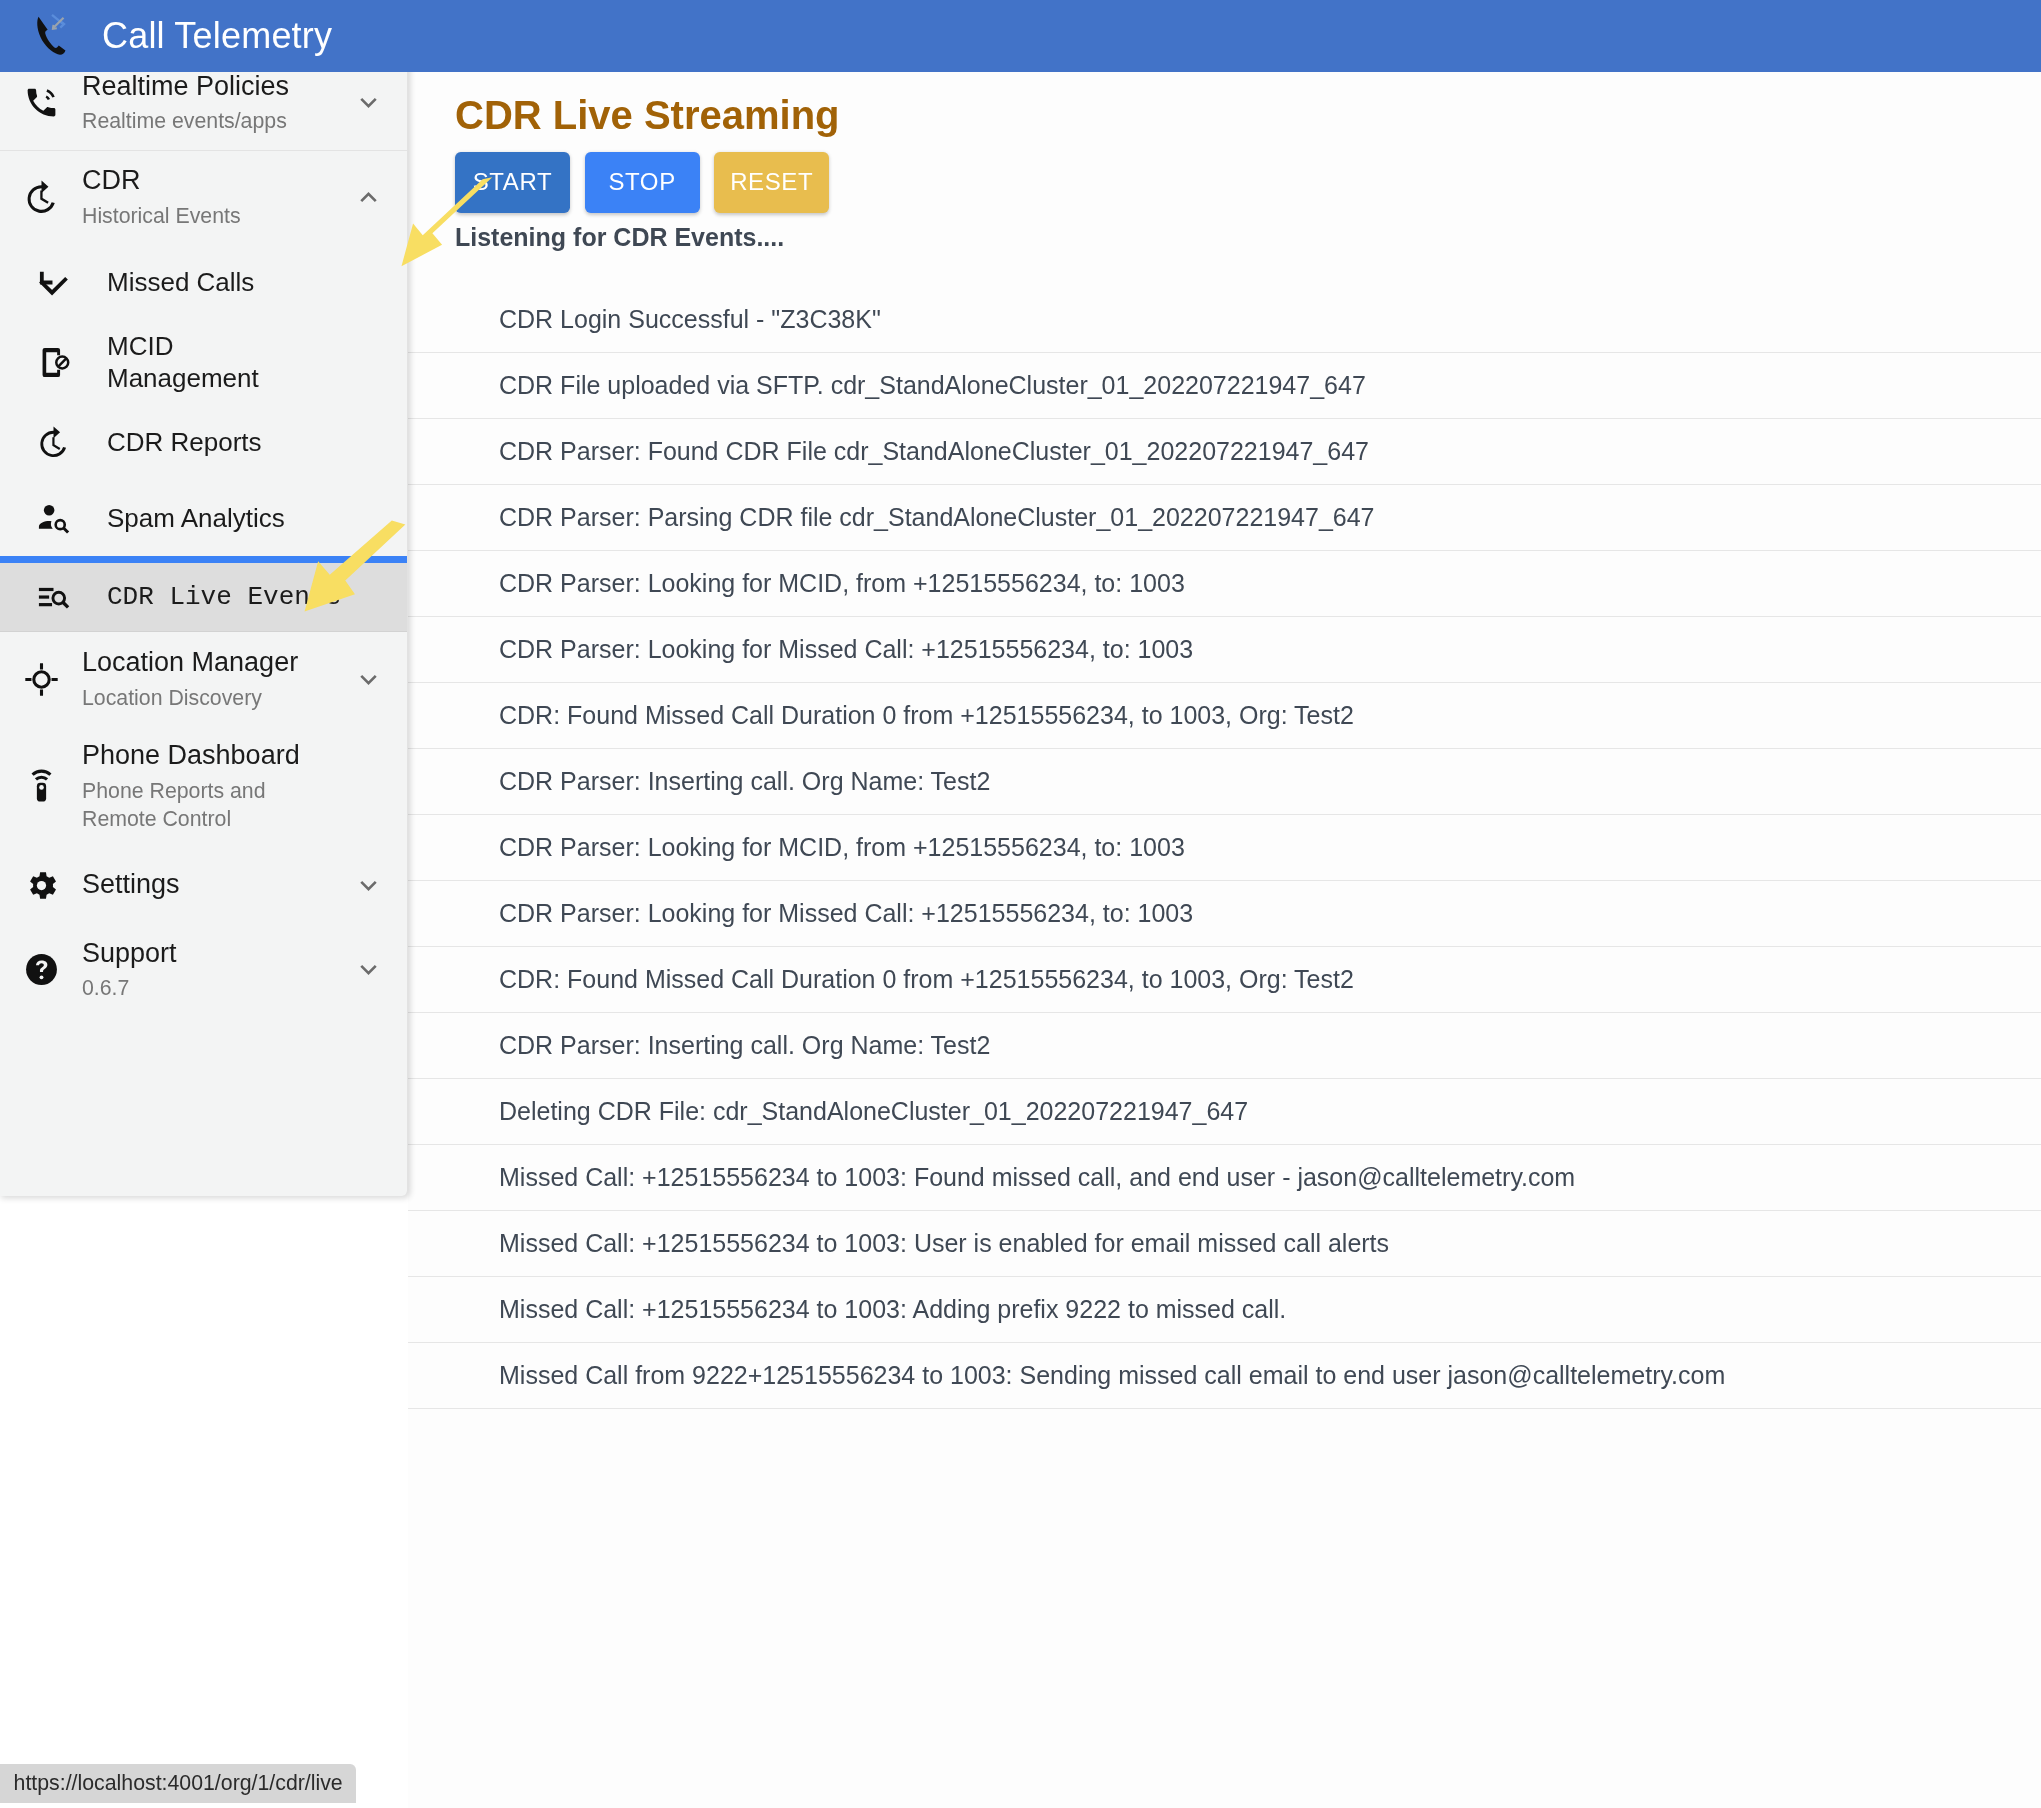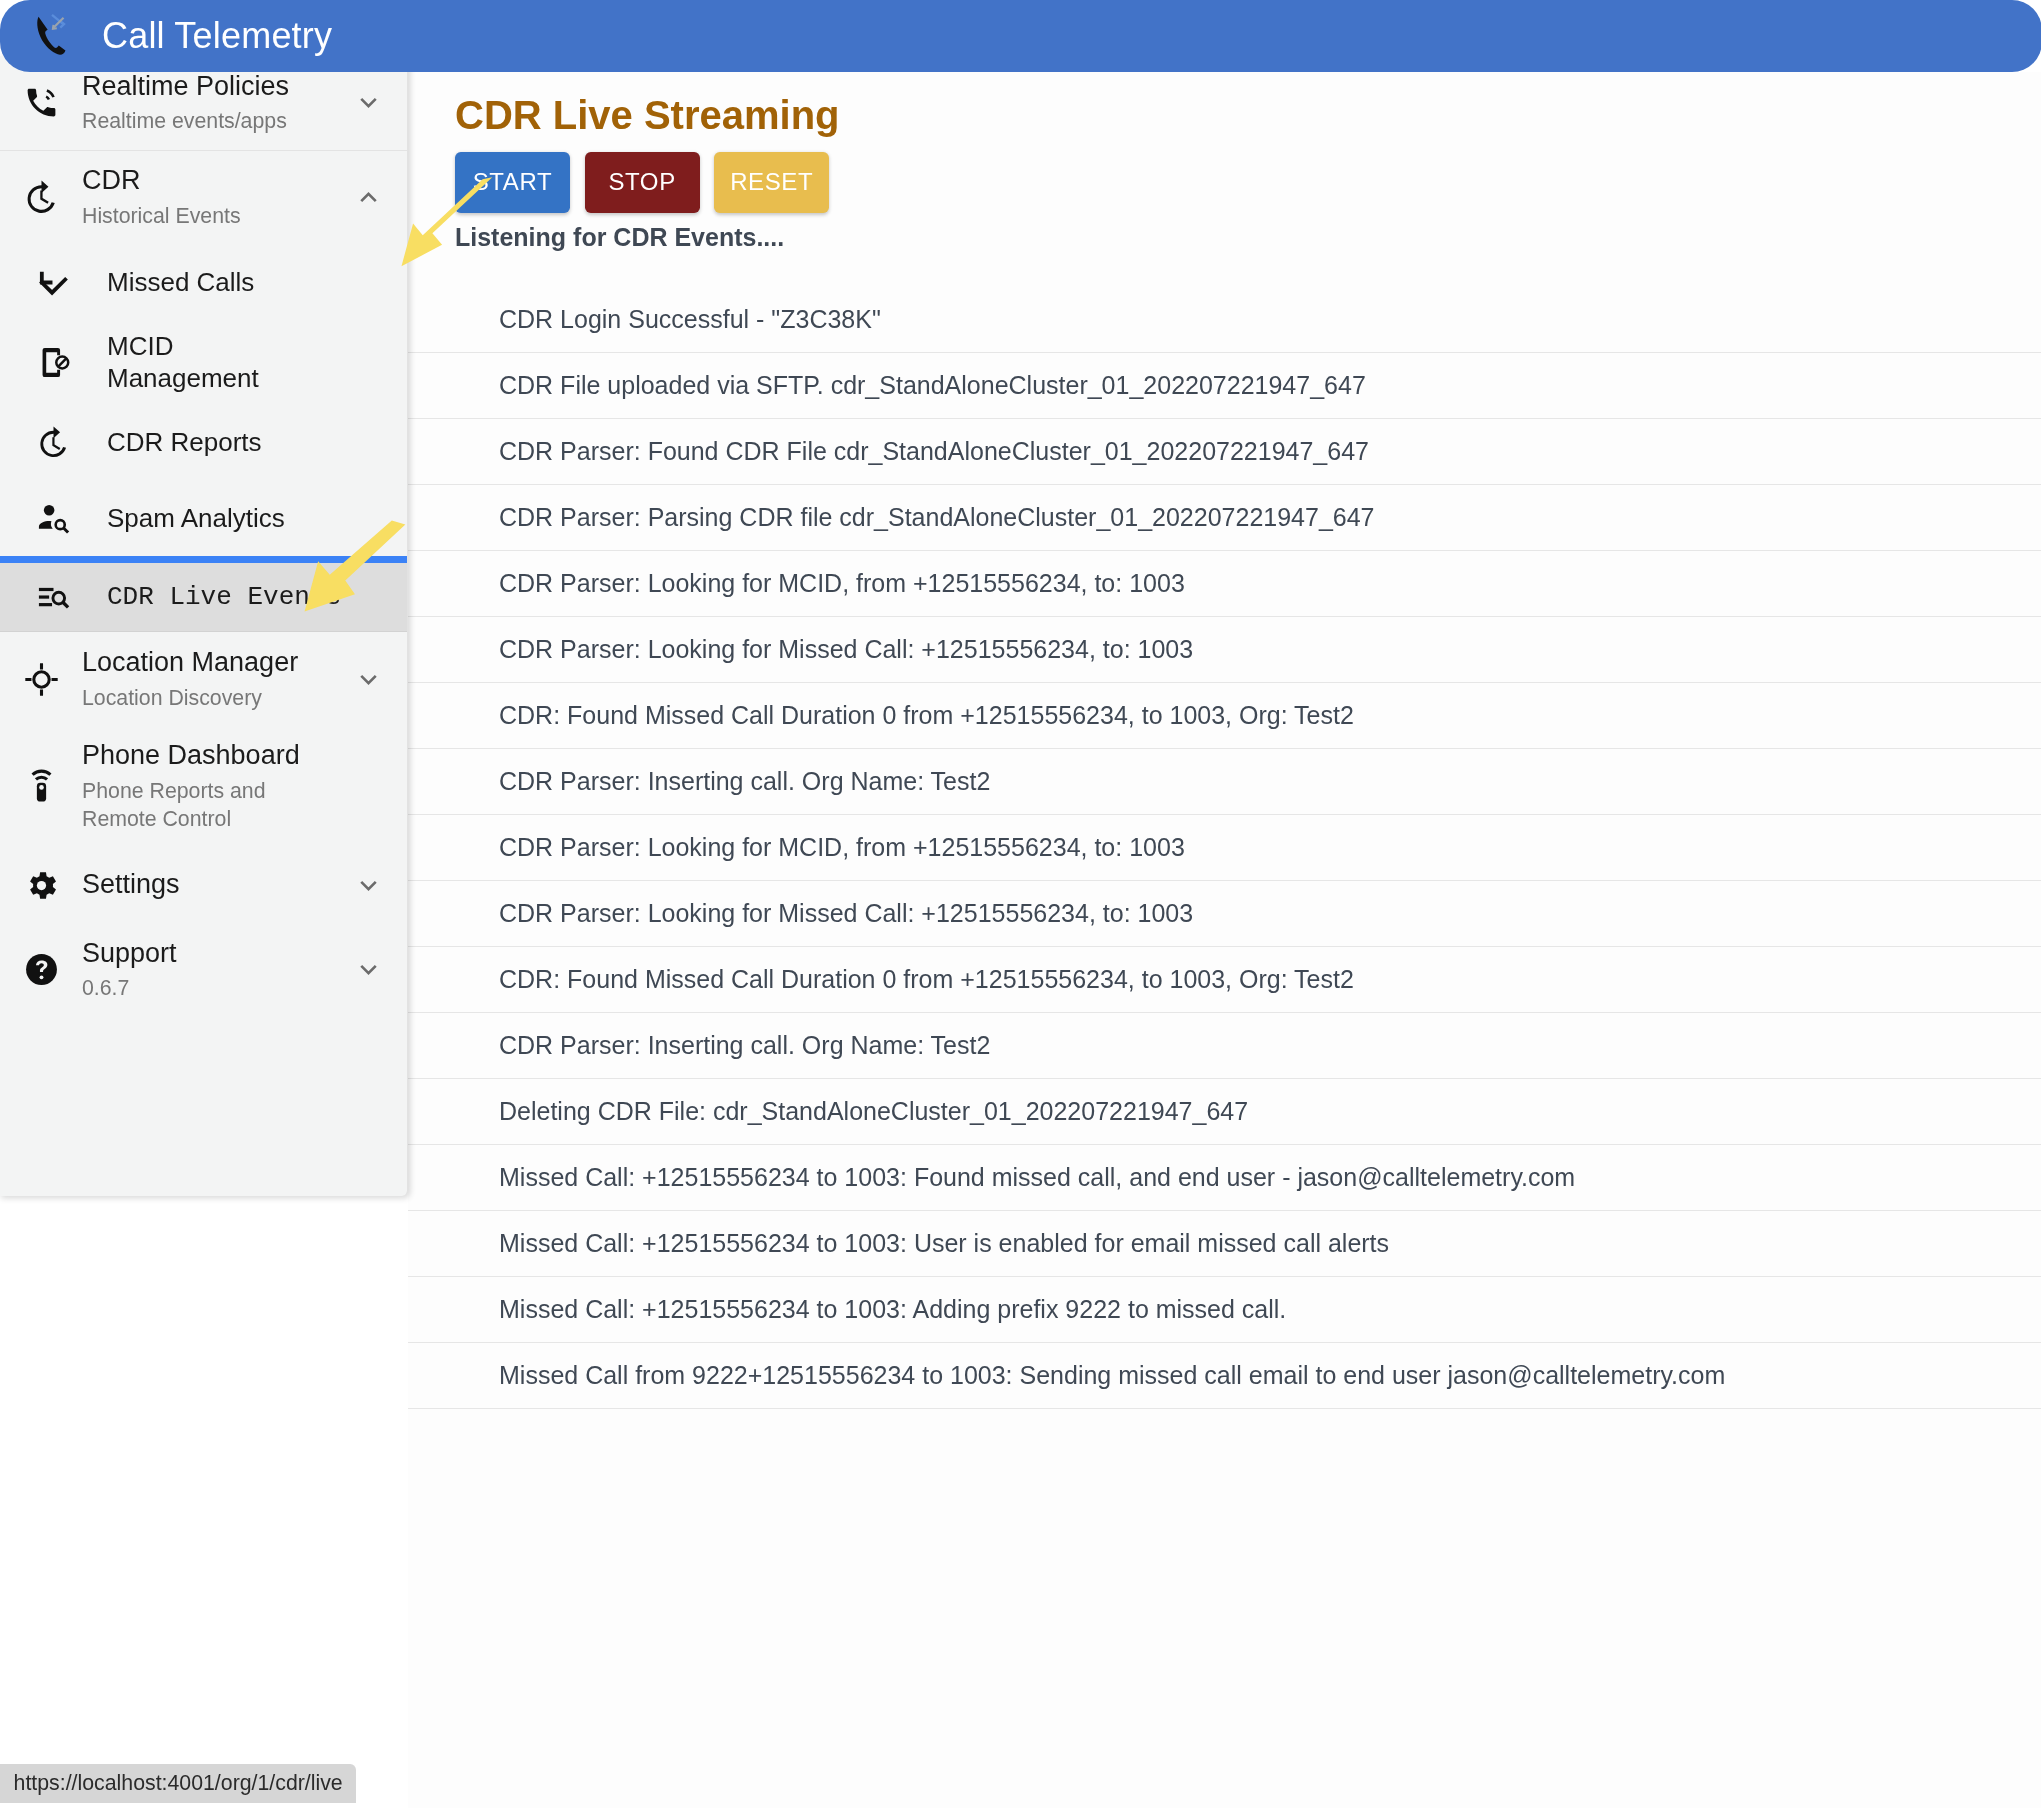--- a/index.html
+++ b/index.html
@@ -12,21 +12,20 @@
   #app { position: relative; width: 2042px; height: 1809px; }
 
   
   .appbar {
     position: absolute; top: 0; left: 0;
     width: 2042px; height: 72px;
     background: #4273c8;
     display: flex; align-items: center;
     padding-left: 27px;
     z-index: 30;
-    border-radius: 30px;
   }
   .appbar-logo { width: 50px; height: 50px; flex: none; position: relative; }
   .appbar-title {
     color: #ffffff;
     font-size: 36px;
     font-weight: 400;
     margin-left: 25px;
     letter-spacing: 0.2px;
   }
 
@@ -312,21 +311,21 @@
     </div>
 
   </nav>
 
   <main class="main">
 
     <div class="page-title">CDR Live Streaming</div>
 
     <div class="btn-row">
       <button class="btn" style="background:#3473c5">START</button>
-      <button class="btn" style="background:#7f1d1d">STOP</button>
+      <button class="btn" style="background:#3b82f6">STOP</button>
       <button class="btn" style="background:#e8bd4e">RESET</button>
     </div>
 
     <div class="status-line">Listening for CDR Events....</div>
 
     <div class="event-list">
       <div class="event-row first">CDR Login Successful - "Z3C38K"</div>
       <div class="event-row">CDR File uploaded via SFTP. cdr_StandAloneCluster_01_202207221947_647</div>
       <div class="event-row">CDR Parser: Found CDR File cdr_StandAloneCluster_01_202207221947_647</div>
       <div class="event-row">CDR Parser: Parsing CDR file cdr_StandAloneCluster_01_202207221947_647</div>

